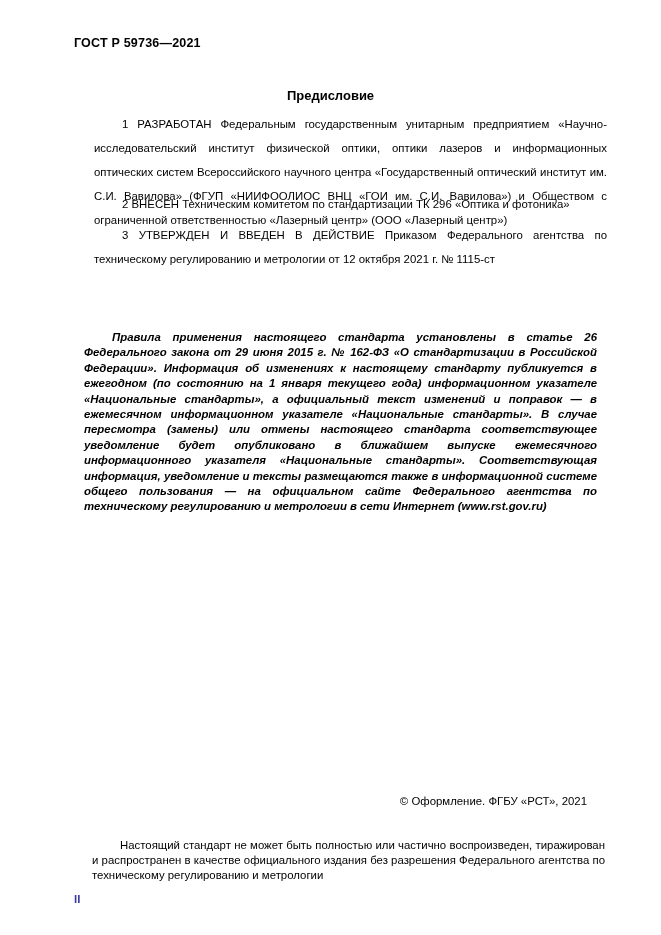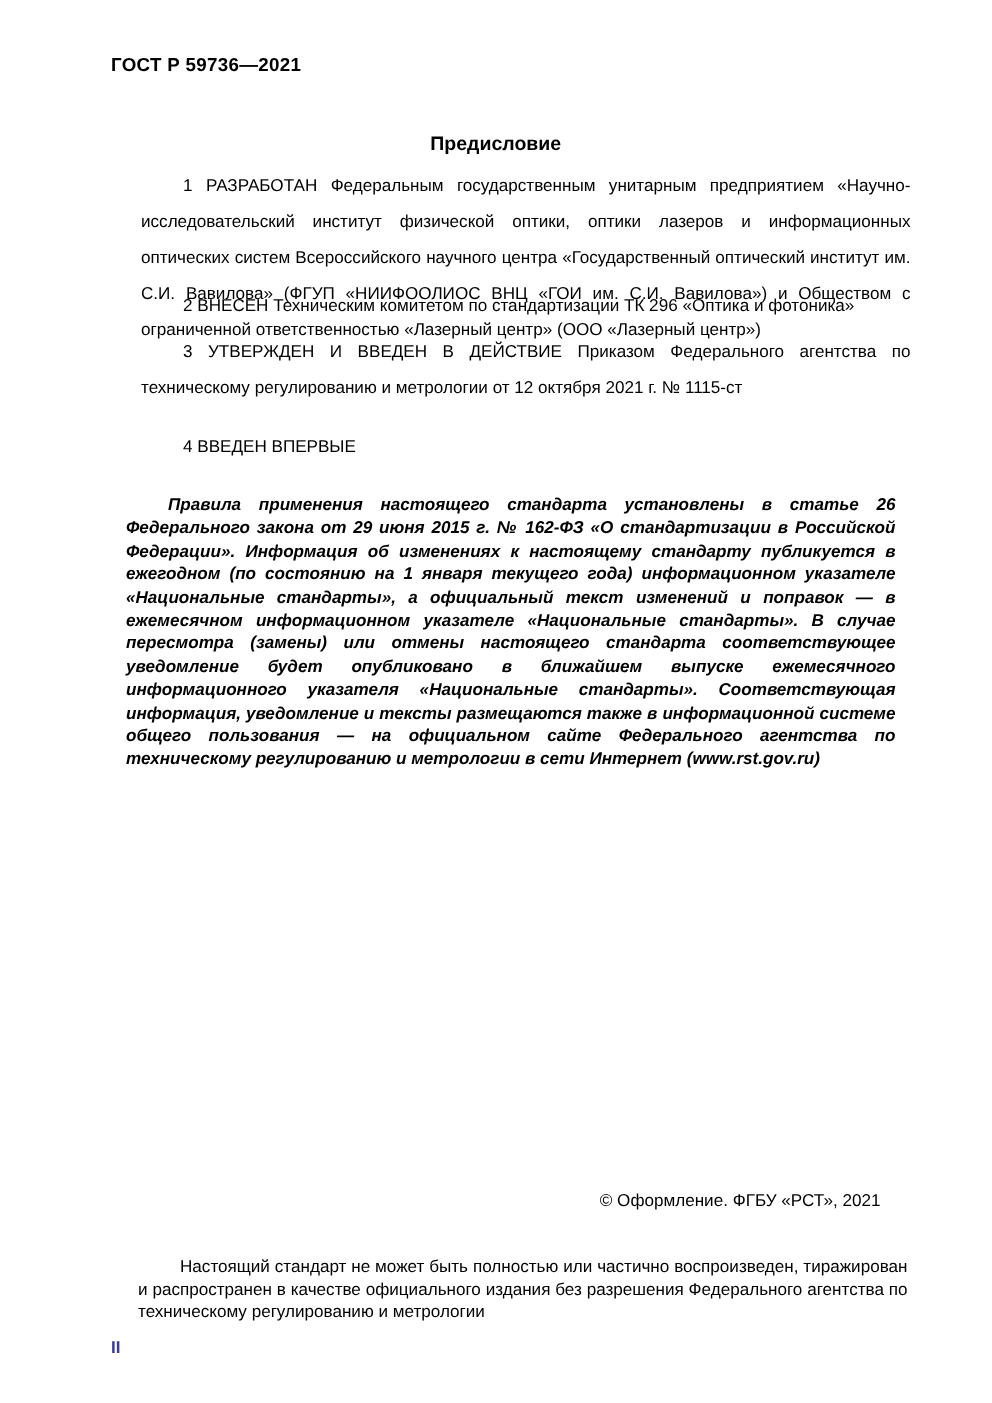--- a/index.html
+++ b/index.html
@@ -101,21 +101,20 @@
   <div class="header-code">ГОСТ Р 59736—2021</div>
 
   <div class="doc-title">Предисловие</div>
 
   <div class="body-block indent p1">1   РАЗРАБОТАН   Федеральным   государственным   унитарным   предприятием   «Научно-исследовательский  институт  физической  оптики,  оптики  лазеров  и  информационных  оптических  систем Всероссийского  научного  центра  «Государственный  оптический  институт  им.  С.И.  Вавилова»  (ФГУП «НИИФООЛИОС ВНЦ «ГОИ им. С.И. Вавилова») и Обществом с ограниченной ответственностью «Лазерный центр» (ООО «Лазерный центр»)</div>
 
   <div class="body-block indent p2">2 ВНЕСЕН Техническим комитетом по стандартизации ТК 296 «Оптика и фотоника»</div>
 
   <div class="body-block indent p3">3  УТВЕРЖДЕН  И  ВВЕДЕН  В  ДЕЙСТВИЕ  Приказом  Федерального  агентства  по  техническому регулированию и метрологии от 12 октября 2021 г. № 1115-ст</div>
 
-  <div class="body-block indent p4">4 ВВЕДЕН ВПЕРВЫЕ</div>
 
   <div class="note">Правила применения настоящего стандарта установлены в статье 26 Федерального закона от 29 июня 2015 г. № 162-ФЗ «О стандартизации в Российской Федерации». Информация об изменениях к настоящему стандарту публикуется в ежегодном (по состоянию на 1 января текущего года) информационном указателе «Национальные стандарты», а официальный текст изменений и поправок — в ежемесячном информационном указателе «Национальные стандарты». В случае пересмотра (замены) или отмены настоящего стандарта соответствующее уведомление будет опубликовано в ближайшем выпуске ежемесячного информационного указателя «Национальные стандарты». Соответствующая информация, уведомление и тексты размещаются также в информационной системе общего пользования — на официальном сайте Федерального агентства по техническому регулированию и метрологии в сети Интернет (www.rst.gov.ru)</div>
 
   <div class="copyright">© Оформление. ФГБУ «РСТ», 2021</div>
 
   <div class="footer-note">Настоящий стандарт не может быть полностью или частично воспроизведен, тиражирован и распространен в качестве официального издания без разрешения Федерального агентства по техническому регулированию и метрологии</div>
 
   <div class="page-number">II</div>
 
 </div>

